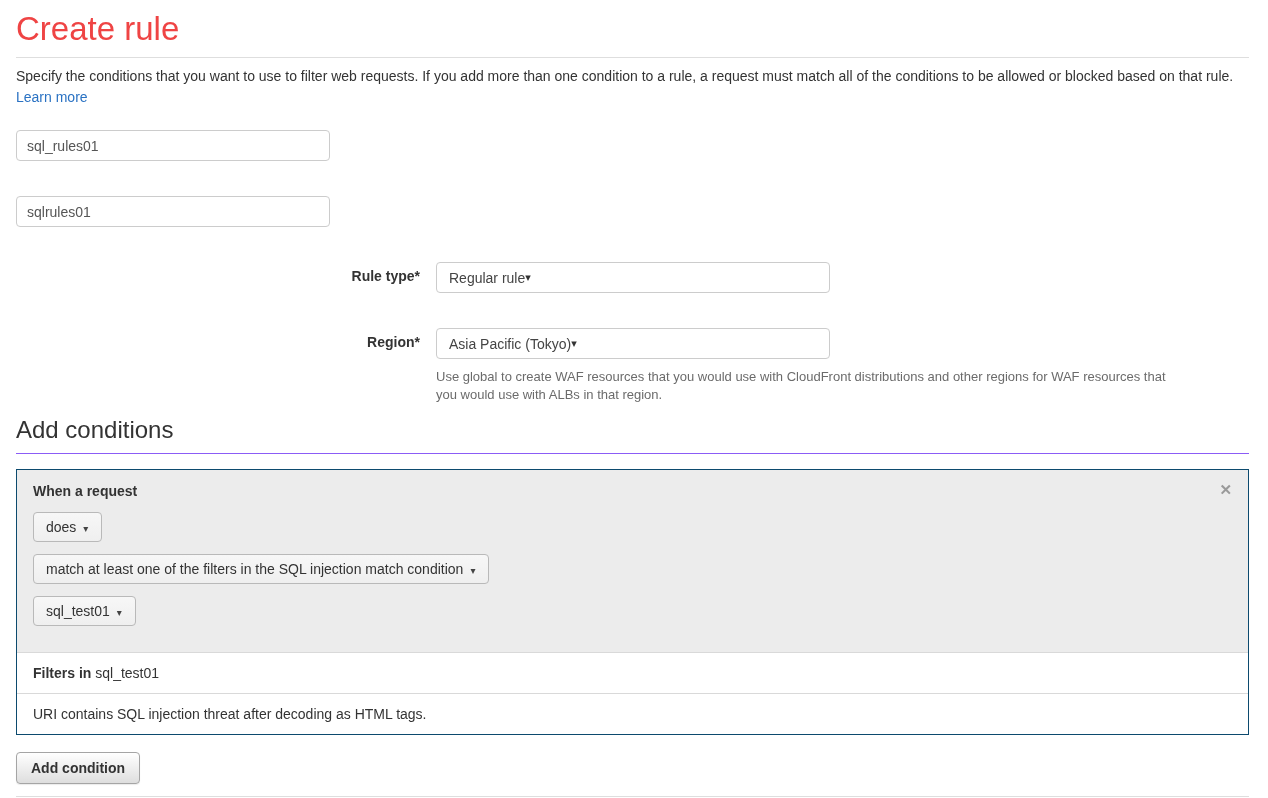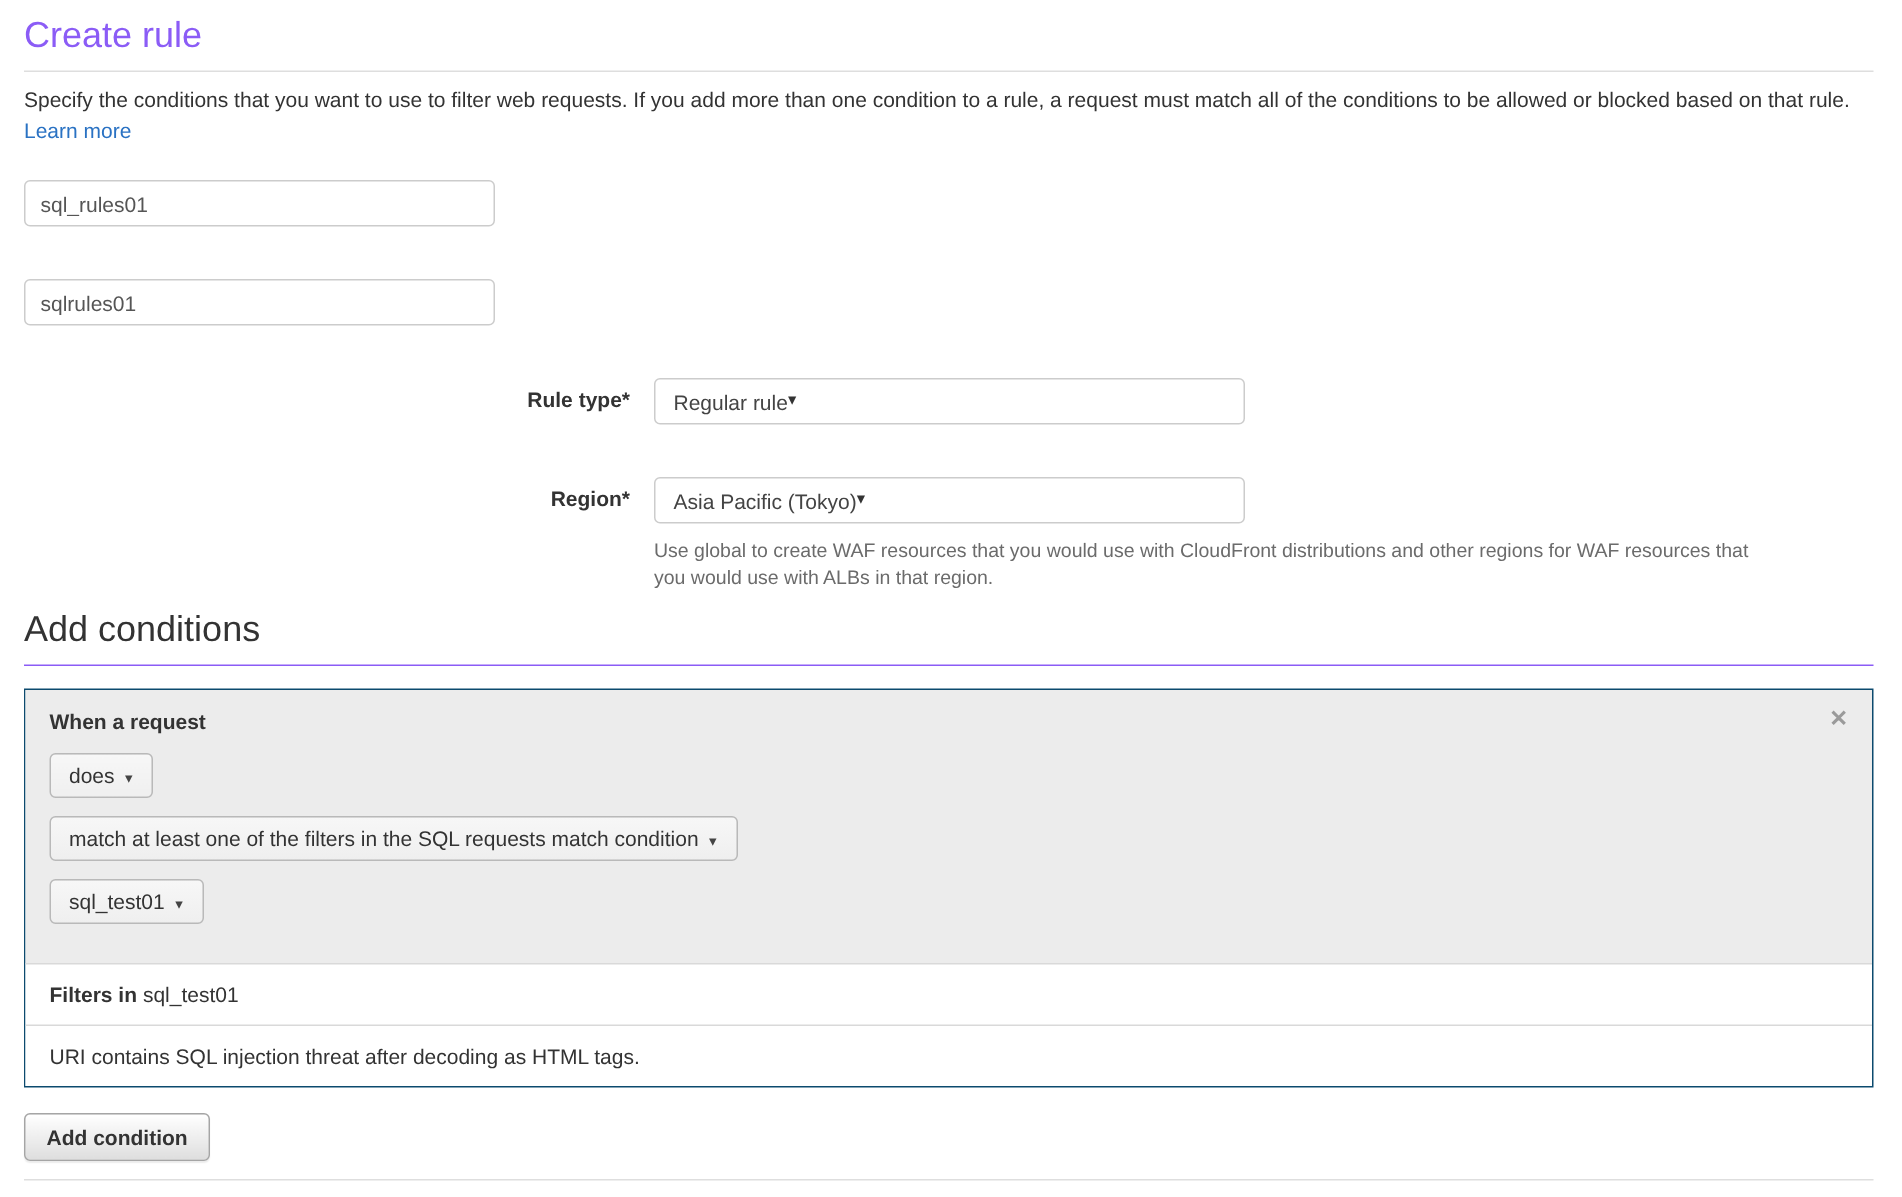--- a/index.html
+++ b/index.html
@@ -12,23 +12,23 @@
   }
   .page {
     width: 1268px;
     height: 798px;
     padding: 10px 19px 0 16px;
     overflow: hidden;
   }
 
   
   .page-title {
-    font-size: 24px;
+    font-size: 33px;
     font-weight: 400;
-    color: #8b5cf6;
+    color: #ef4444;
     padding-bottom: 9px;
     border-bottom: 1px solid #dedede;
   }
   .page-desc {
     margin-top: 8px;
     font-size: 14px;
     line-height: 21px;
     color: #333;
     max-width: 1233px;
   }
@@ -221,21 +221,21 @@
 
   <div class="condition-card">
     <div class="condition-head">
       <div class="condition-title">When a request</div>
 
       <div class="chip-row">
         <span class="chip-btn"><span>does</span><span class="caret">▾</span></span>
       </div>
 
       <div class="chip-row">
-        <span class="chip-btn"><span>match at least one of the filters in the SQL requests match condition</span><span class="caret">▾</span></span>
+        <span class="chip-btn"><span>match at least one of the filters in the SQL injection match condition</span><span class="caret">▾</span></span>
       </div>
 
       <div class="chip-row">
         <span class="chip-btn"><span>sql_test01</span><span class="caret">▾</span></span>
       </div>
 
       <span class="close-btn">✕</span>
     </div>
 
     <div class="condition-row">

